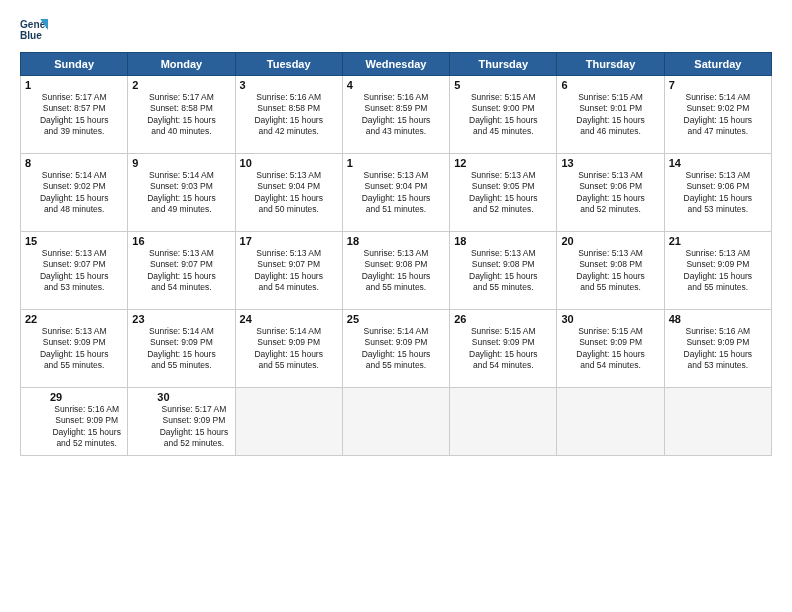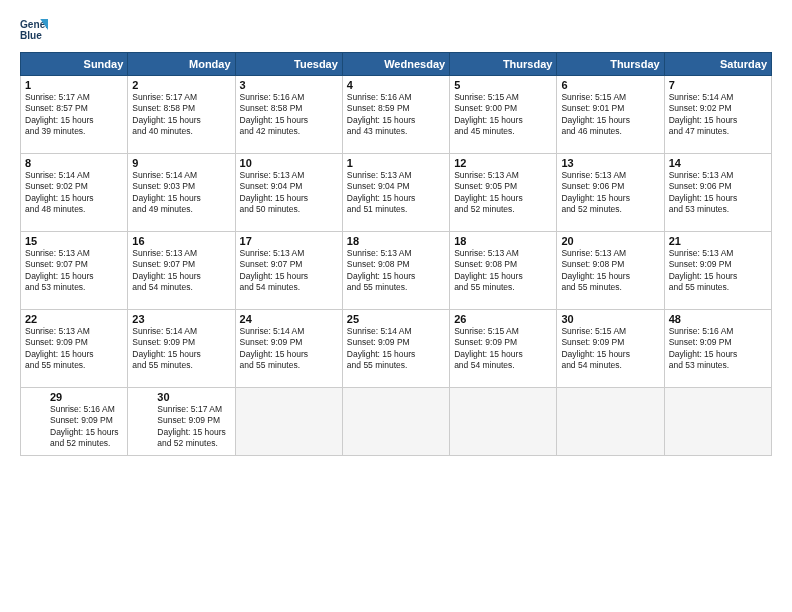--- a/index.html
+++ b/index.html
@@ -45,21 +45,21 @@
     }
     table {
       width: 100%;
       border-collapse: collapse;
       font-size: 9.5px;
     }
     thead th {
       background: #2a6099;
       color: #fff;
       padding: 5px 4px;
-      text-align: right;
+      text-align: center;
       font-size: 11px;
       font-weight: bold;
       border: 1px solid #1a4a77;
     }
     tbody td {
       border: 1px solid #ccc;
       vertical-align: top;
       padding: 3px 4px;
       height: 78px;
       background: #fff;
@@ -73,20 +73,21 @@
       font-size: 11px;
       font-weight: bold;
       color: #111;
       display: block;
       margin-bottom: 1px;
     }
     .day-info {
       font-size: 8.5px;
       color: #222;
       line-height: 1.35;
+      text-align: center;
     }
     .empty {
       background: #f5f5f5;
     }
   </style>
 </head>
 <body>
 
 <div class="page">
   <div class="header">

